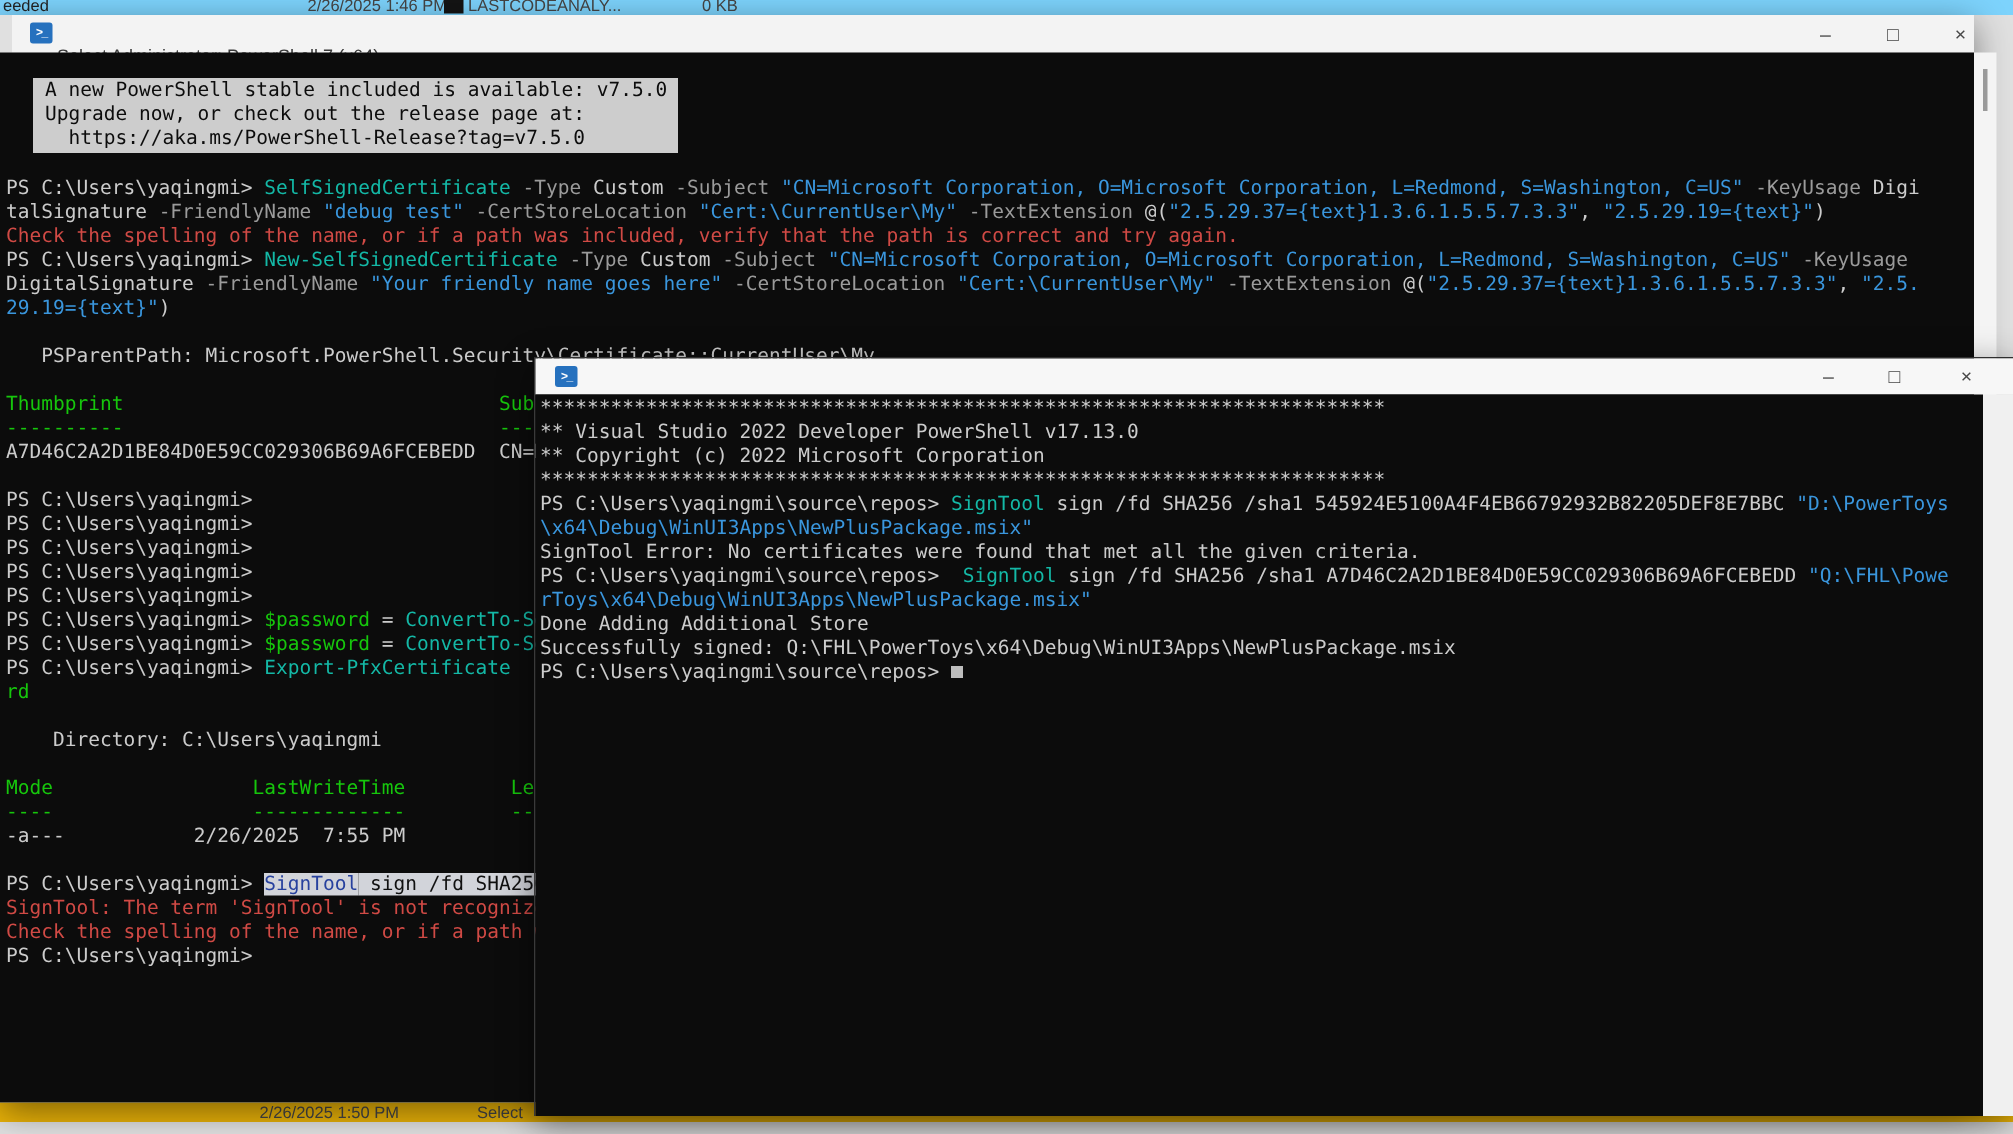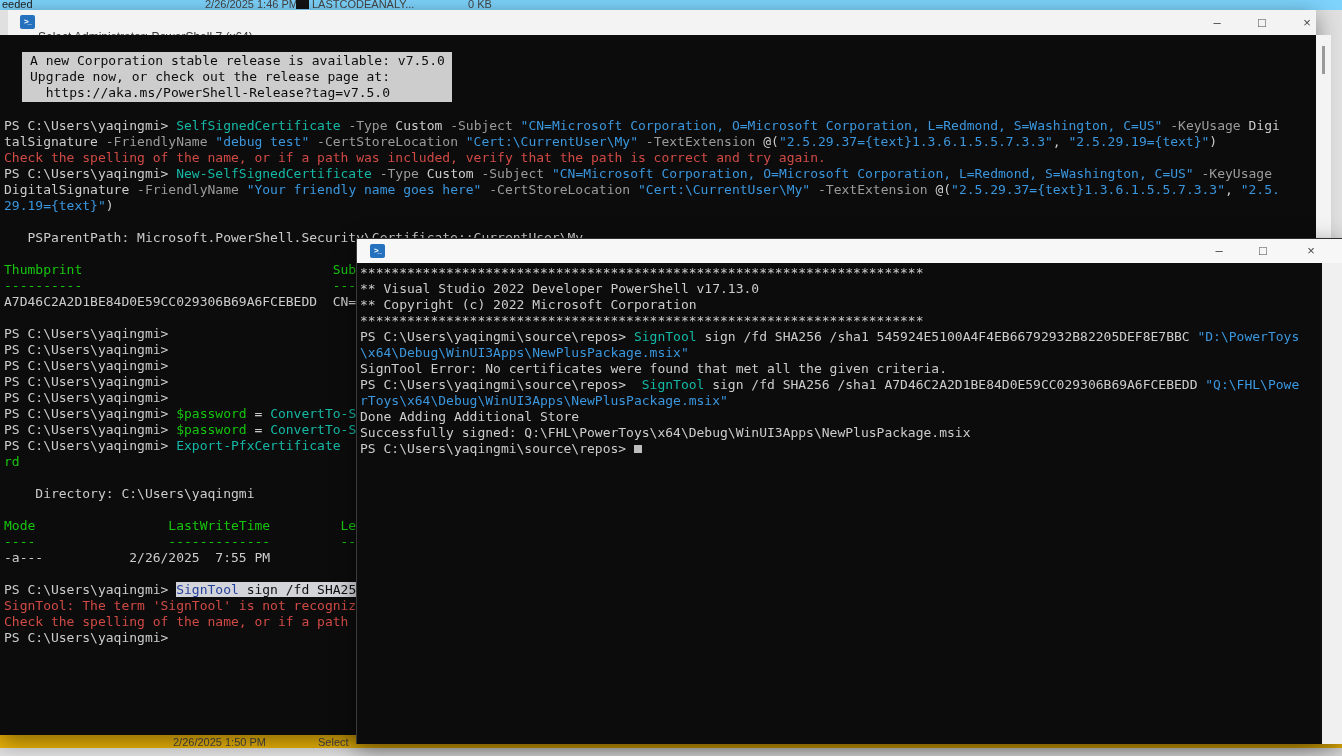--- a/index.html
+++ b/index.html
@@ -74,21 +74,21 @@
 <div id="w1" class="win">
   <div id="w1-titlebar" class="titlebar">
     <div class="ps-icon" style="left:12px;top:5px">&gt;_</div>
     <div class="title-text" style="left:30px;top:20px">Select Administrator: PowerShell 7 (x64)</div>
     <div class="ctrl" style="left:1194px">–</div>
     <div class="ctrl" style="left:1239px">□</div>
     <div class="ctrl" style="left:1284px">×</div>
   </div>
   <div id="w1-content" class="content">
     <div id="w1-notice">
-      <pre class="tline">A new Corporation stable release is available: v7.5.0</pre>
+      <pre class="tline">A new PowerShell stable included is available: v7.5.0</pre>
       <pre class="tline">Upgrade now, or check out the release page at:</pre>
       <pre class="tline">  https://aka.ms/PowerShell-Release?tag=v7.5.0</pre>
     </div>
     <div id="w1-lines">
         <pre class="tline"><span class="c-w">PS C:\Users\yaqingmi&gt; </span><span class="c-y">SelfSignedCertificate</span><span class="c-w"> </span><span class="c-gy">-Type</span><span class="c-w"> Custom </span><span class="c-gy">-Subject</span><span class="c-w"> </span><span class="c-b">"CN=Microsoft Corporation, O=Microsoft Corporation, L=Redmond, S=Washington, C=US"</span><span class="c-w"> </span><span class="c-gy">-KeyUsage</span><span class="c-w"> Digi</span></pre>
         <pre class="tline"><span class="c-w">talSignature </span><span class="c-gy">-FriendlyName</span><span class="c-w"> </span><span class="c-b">"debug test"</span><span class="c-w"> </span><span class="c-gy">-CertStoreLocation</span><span class="c-w"> </span><span class="c-b">"Cert:\CurrentUser\My"</span><span class="c-w"> </span><span class="c-gy">-TextExtension</span><span class="c-w"> @(</span><span class="c-b">"2.5.29.37={text}1.3.6.1.5.5.7.3.3"</span><span class="c-w">, </span><span class="c-b">"2.5.29.19={text}"</span><span class="c-w">)</span></pre>
         <pre class="tline"><span class="c-r">Check the spelling of the name, or if a path was included, verify that the path is correct and try again.</span></pre>
         <pre class="tline"><span class="c-w">PS C:\Users\yaqingmi&gt; </span><span class="c-y">New-SelfSignedCertificate</span><span class="c-w"> </span><span class="c-gy">-Type</span><span class="c-w"> Custom </span><span class="c-gy">-Subject</span><span class="c-w"> </span><span class="c-b">"CN=Microsoft Corporation, O=Microsoft Corporation, L=Redmond, S=Washington, C=US"</span><span class="c-w"> </span><span class="c-gy">-KeyUsage</span></pre>
         <pre class="tline"><span class="c-w">DigitalSignature </span><span class="c-gy">-FriendlyName</span><span class="c-w"> </span><span class="c-b">"Your friendly name goes here"</span><span class="c-w"> </span><span class="c-gy">-CertStoreLocation</span><span class="c-w"> </span><span class="c-b">"Cert:\CurrentUser\My"</span><span class="c-w"> </span><span class="c-gy">-TextExtension</span><span class="c-w"> @(</span><span class="c-b">"2.5.29.37={text}1.3.6.1.5.5.7.3.3"</span><span class="c-w">, </span><span class="c-b">"2.5.</span></pre>
         <pre class="tline"><span class="c-b">29.19={text}"</span><span class="c-w">)</span></pre>

